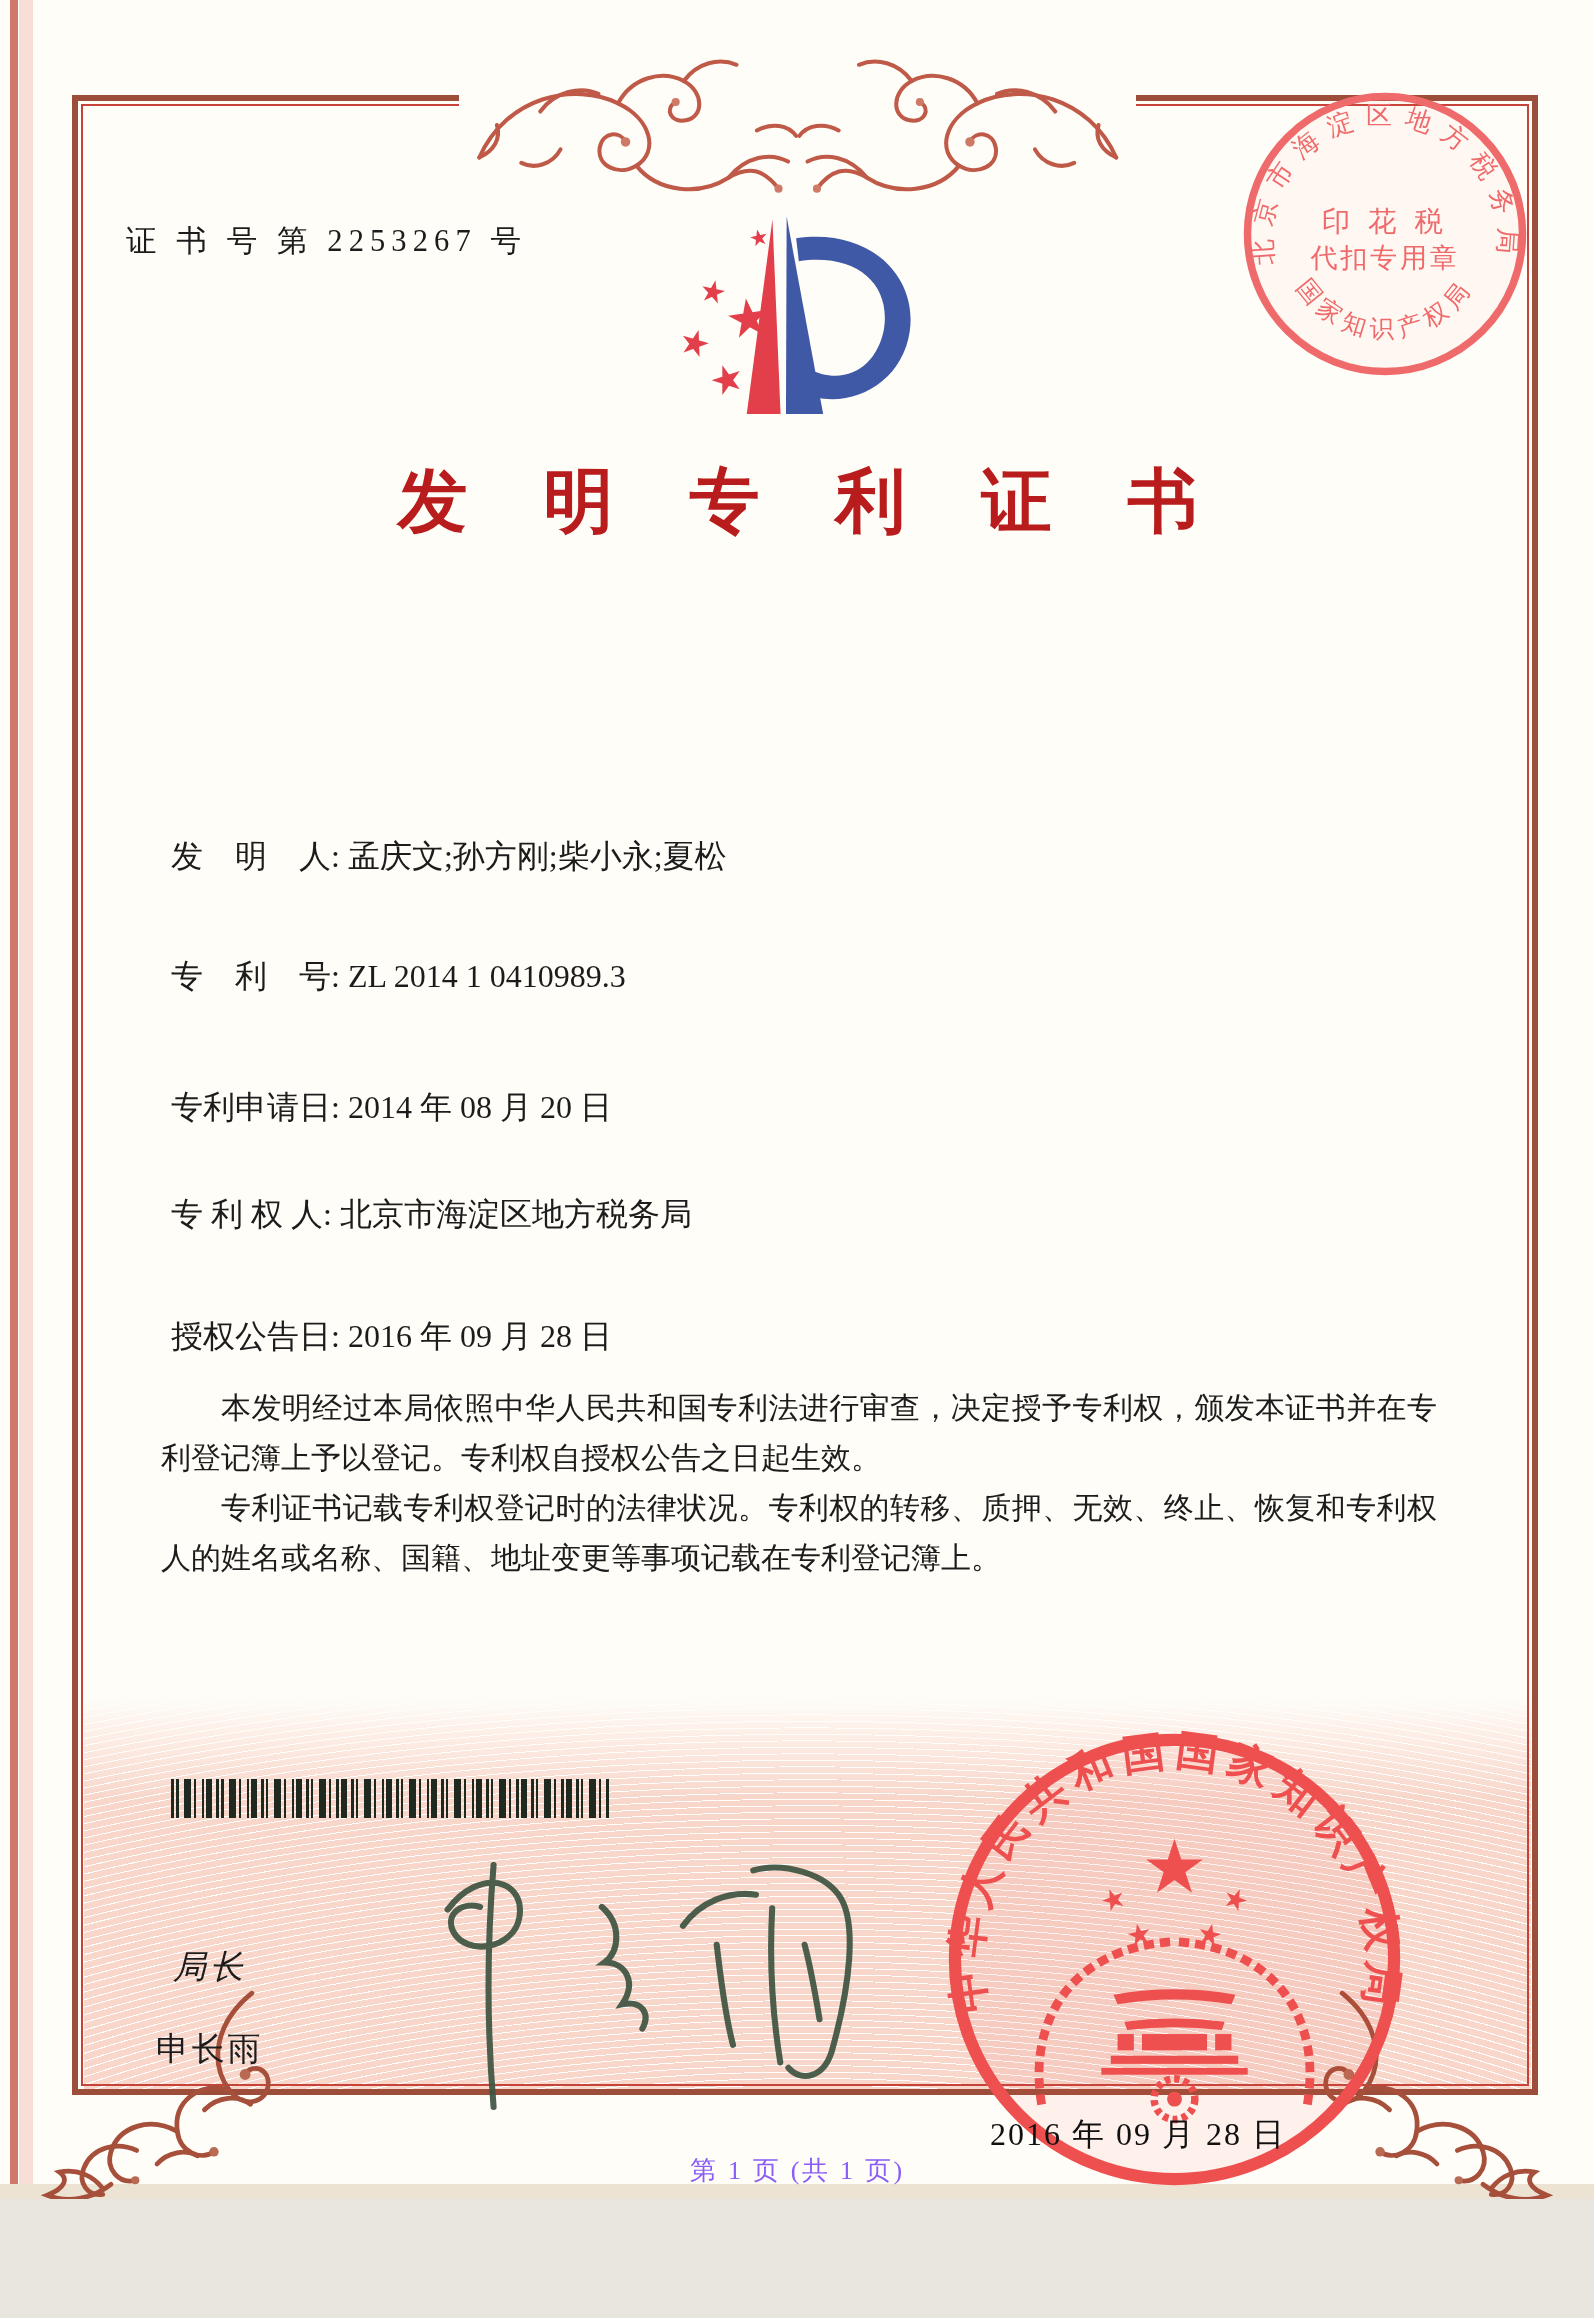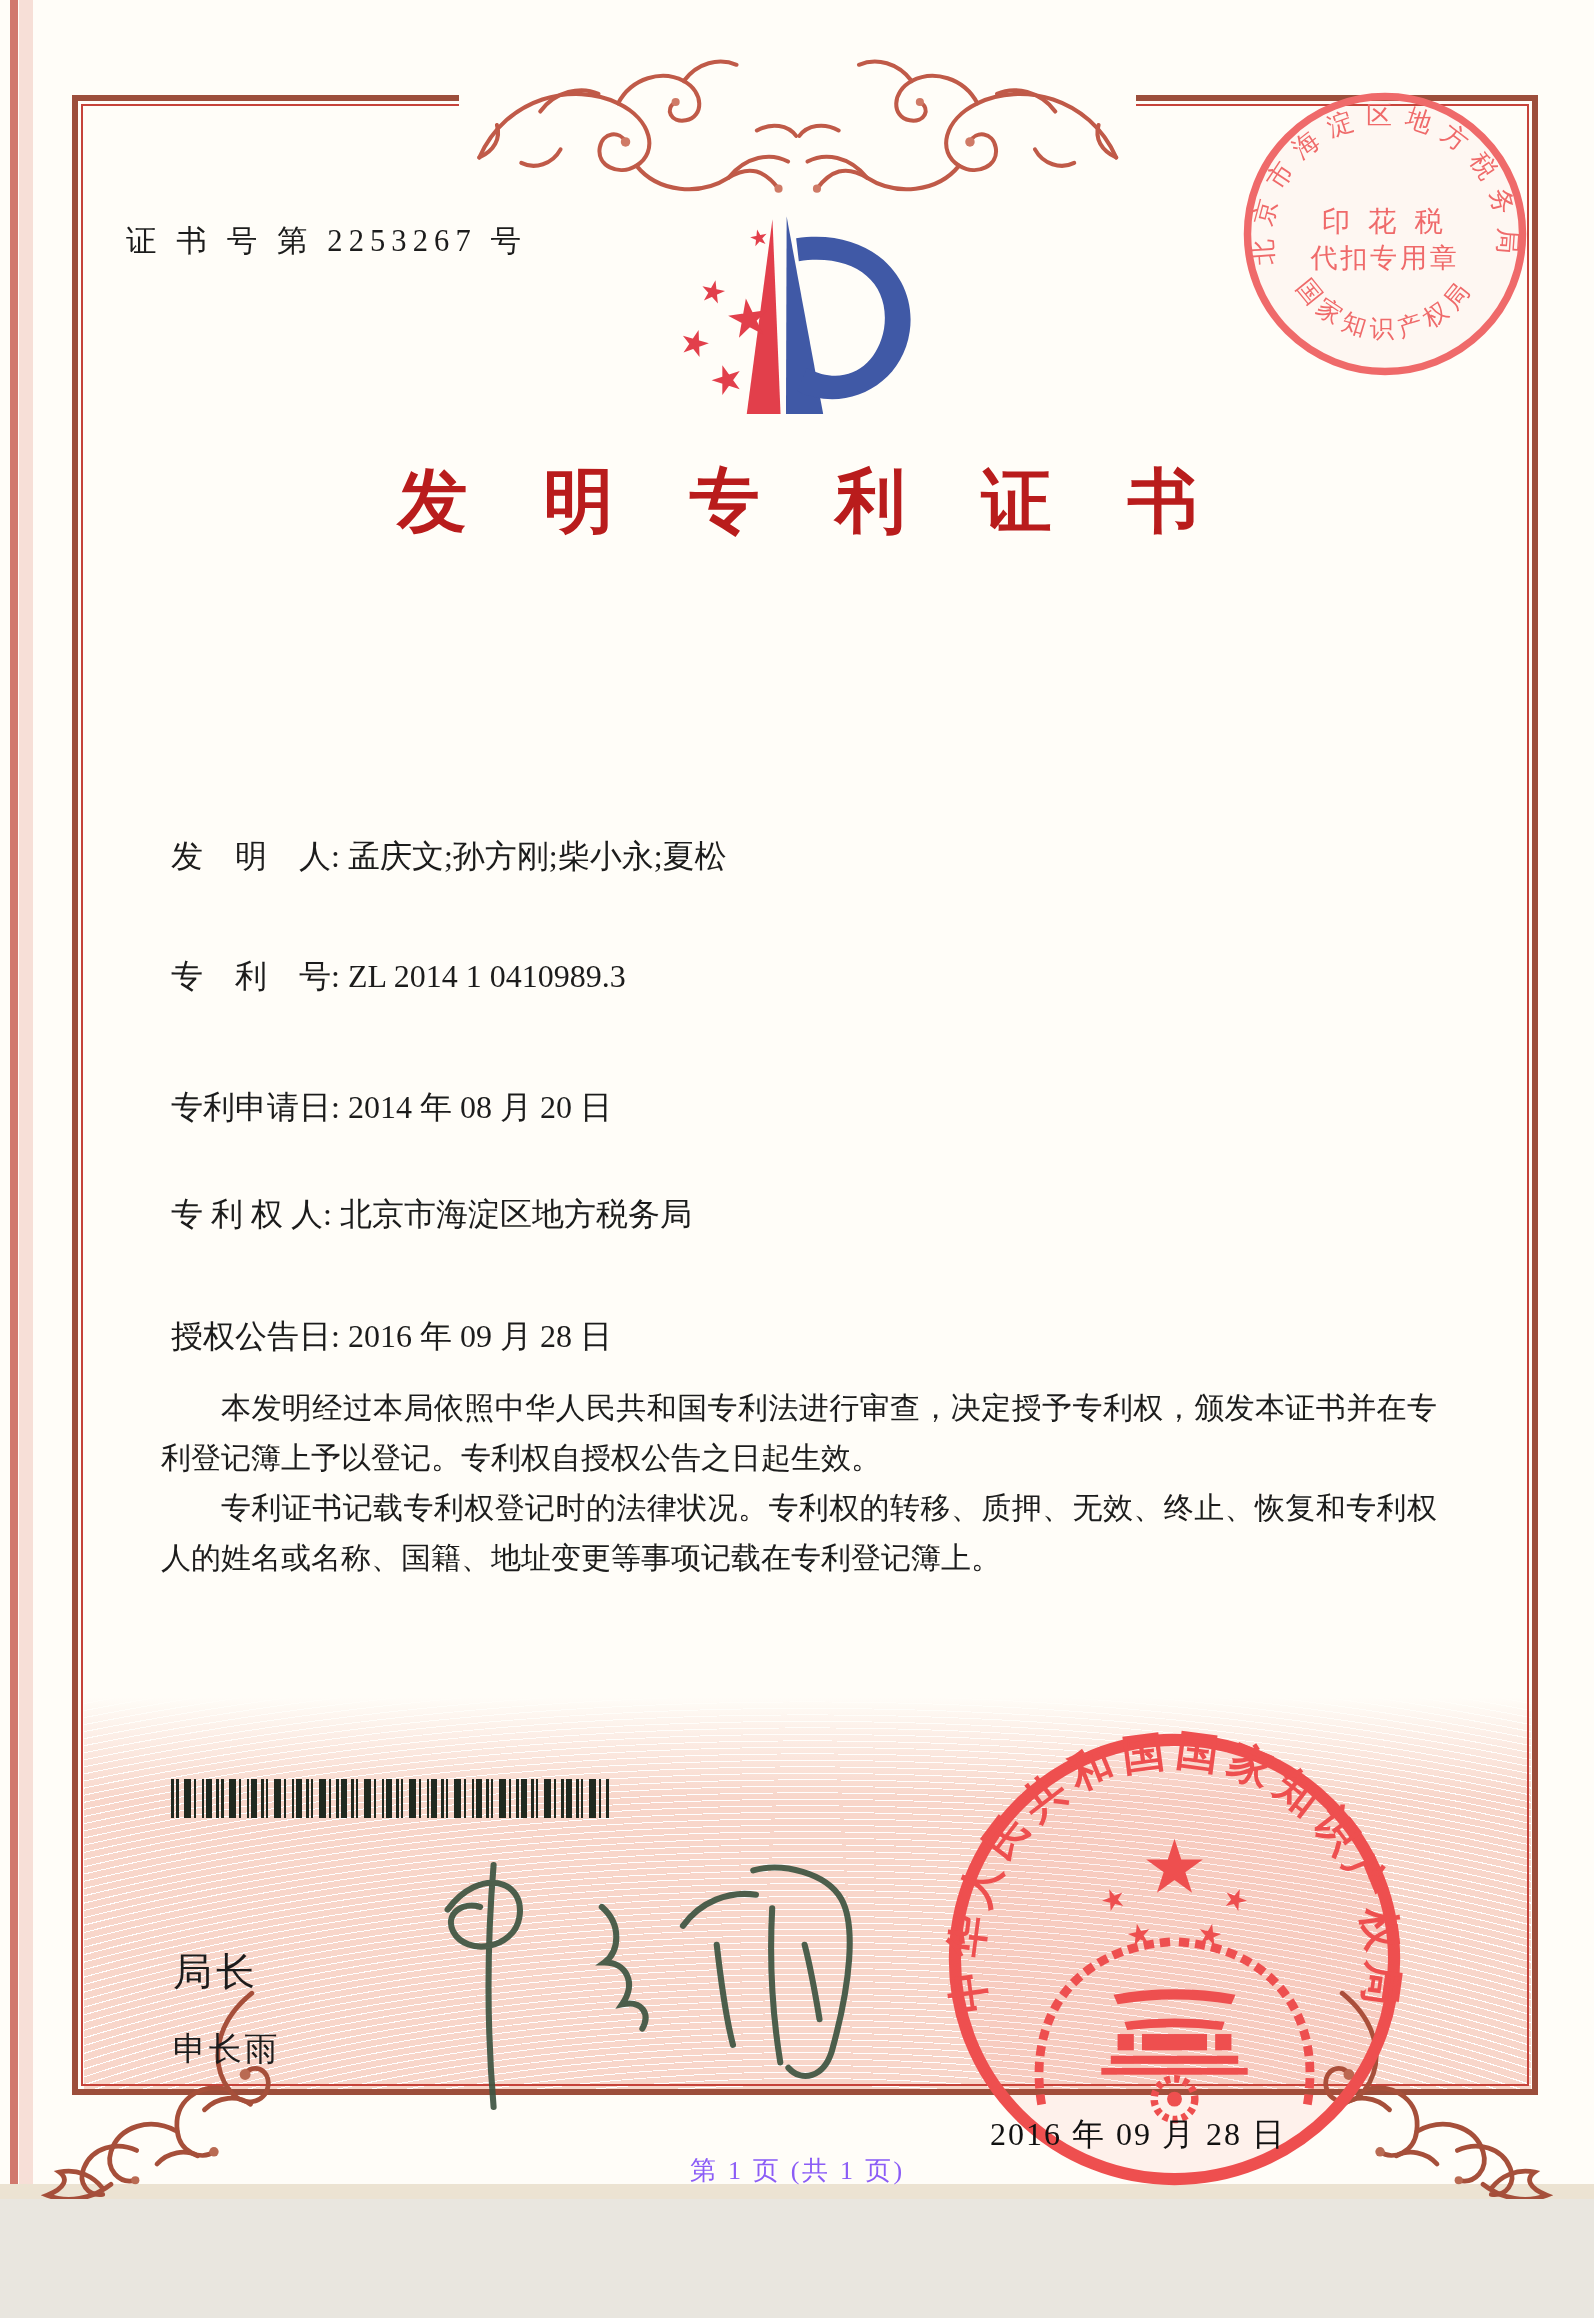--- a/index.html
+++ b/index.html
@@ -59,22 +59,22 @@
   .body-text{position:absolute;left:161px;top:1383px;width:1276px;
     font-size:30px;line-height:50px;text-align:justify;}
   .body-text p{margin:0;text-indent:2em;}
 
   .barcode{position:absolute;left:171px;top:1779px;width:439px;height:39px;
     background:repeating-linear-gradient(90deg,
       #20291f 0 2.7px,transparent 2.7px 5.4px,#20291f 5.4px 7.5px,transparent 7.5px 13px,
       #20291f 13px 20.3px,transparent 20.3px 23px,#20291f 23px 25px,transparent 25px 30.5px,
       #20291f 30.5px 33px,transparent 33px 35px,#20291f 35px 41px,transparent 41px 45px);}
 
-  .director-title{position:absolute;left:173px;top:1945px;font-size:39px;letter-spacing:4.1px;}
-  .director-name{position:absolute;left:173px;top:2027px;font-size:33px;letter-spacing:2.7px;}
+  .director-title{position:absolute;left:173px;top:1945px;font-size:33px;letter-spacing:4.1px;font-style:italic;}
+  .director-name{position:absolute;left:156px;top:2027px;font-size:33px;letter-spacing:2.7px;}
 
   .signature{position:absolute;left:377px;top:1842px;width:528px;height:284px;}
 
   .seal{position:absolute;left:940px;top:1725px;width:469px;height:469px;}
   .seal-date{position:absolute;left:990px;top:2113px;font-size:32px;letter-spacing:2px;color:#111;}
 
   .tax-stamp{position:absolute;left:1238px;top:87px;width:294px;height:294px;}
 
   .footer{position:absolute;left:0;right:0;top:2153px;text-align:center;font-size:26px;letter-spacing:2.7px;color:#8b5cf6;}
 

